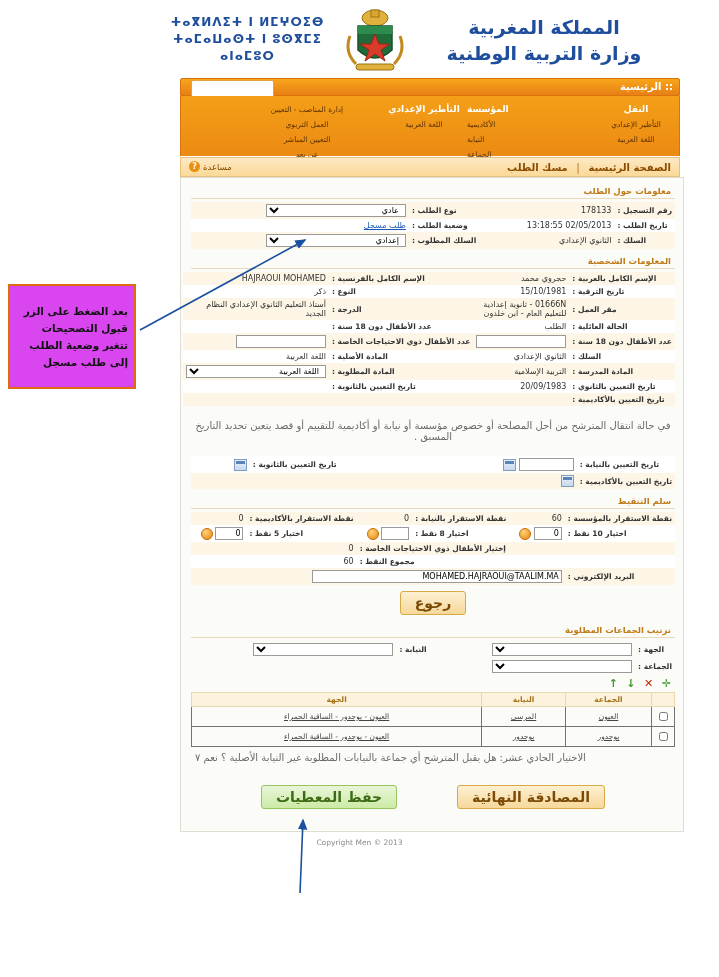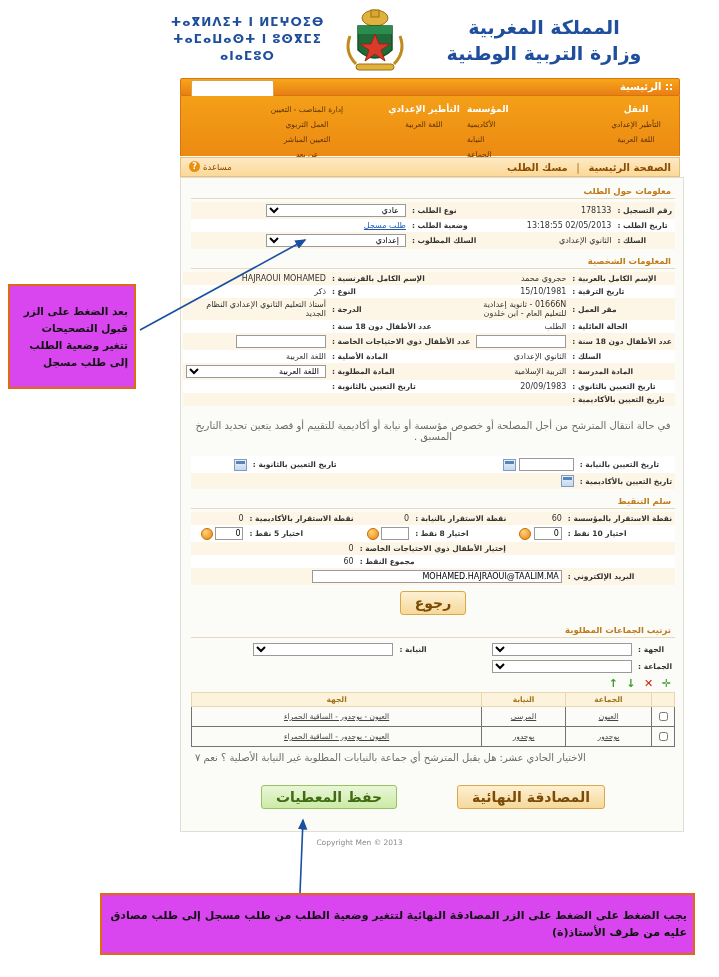--- a/index.html
+++ b/index.html
@@ -641,23 +641,20 @@
       </div>
 
     </div>
   </div>
 
   <div class="footer-copy">2013 © Copyright Men</div>
 
   <div class="annot annot-left">
     <span>بعد الضغط على الزر قبول التصحيحات تتغير وضعية الطلب إلى طلب مسجل</span>
   </div>
-  <div class="annot annot-bottom">
-    <span>يجب الضغط على الضغط على الزر المصادقة النهائية لتتغير وضعية الطلب من طلب مسجل إلى طلب مصادق عليه من طرف الأستاذ(ة)</span>
-  </div>
 
   <svg class="arrows">
     <defs>
       <marker id="ah" markerWidth="8" markerHeight="8" refX="6" refY="3" orient="auto">
         <path d="M0,0 L7,3 L0,6 z" fill="#1b4fa0"></path>
       </marker>
     </defs>
     <line x1="140" y1="330" x2="305" y2="240" stroke="#1b4fa0" stroke-width="1.6" marker-end="url(#ah)"></line>
     <line x1="300" y1="893" x2="303" y2="820" stroke="#1b4fa0" stroke-width="1.6" marker-end="url(#ah)"></line>
   </svg>

